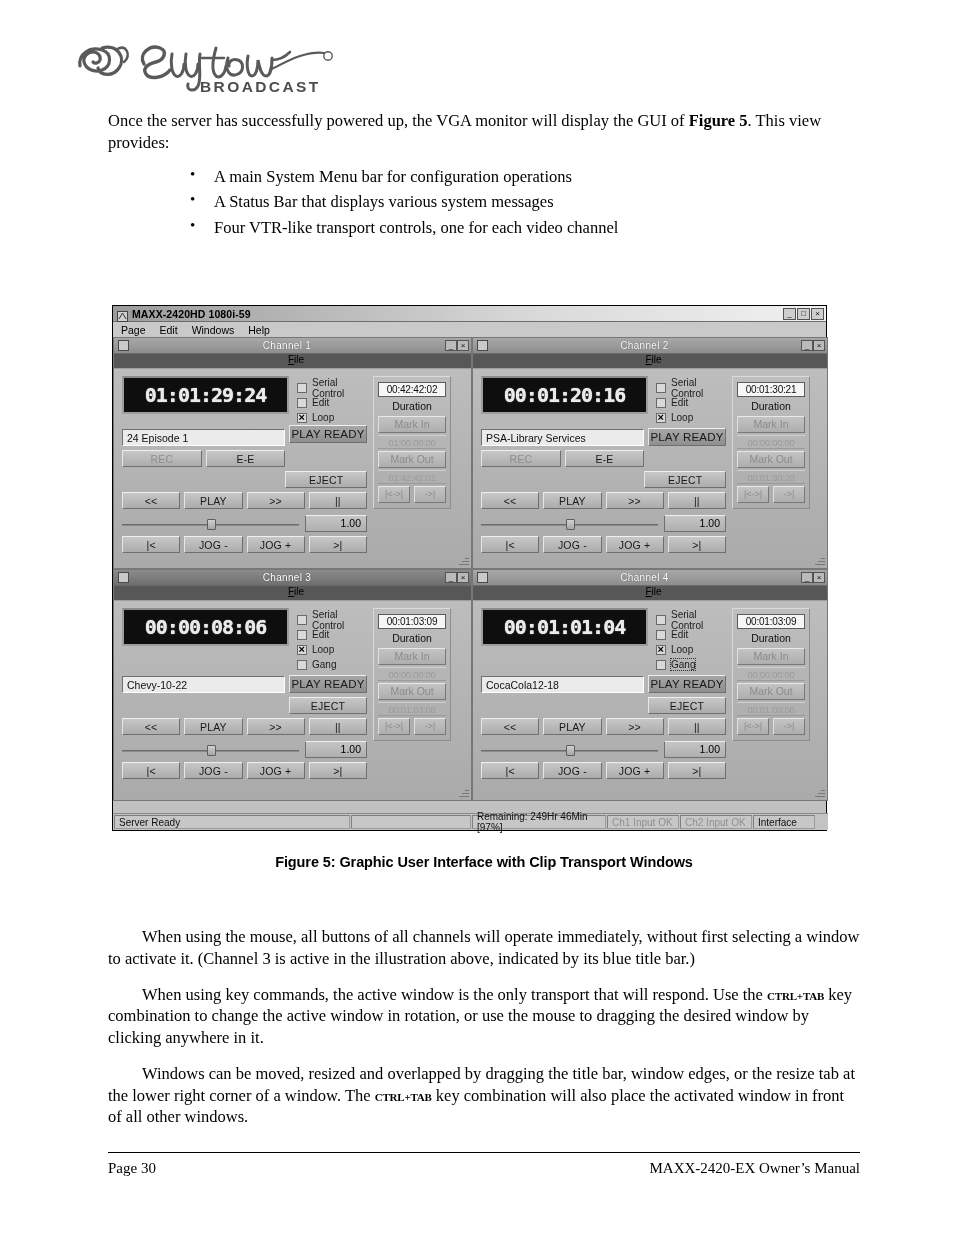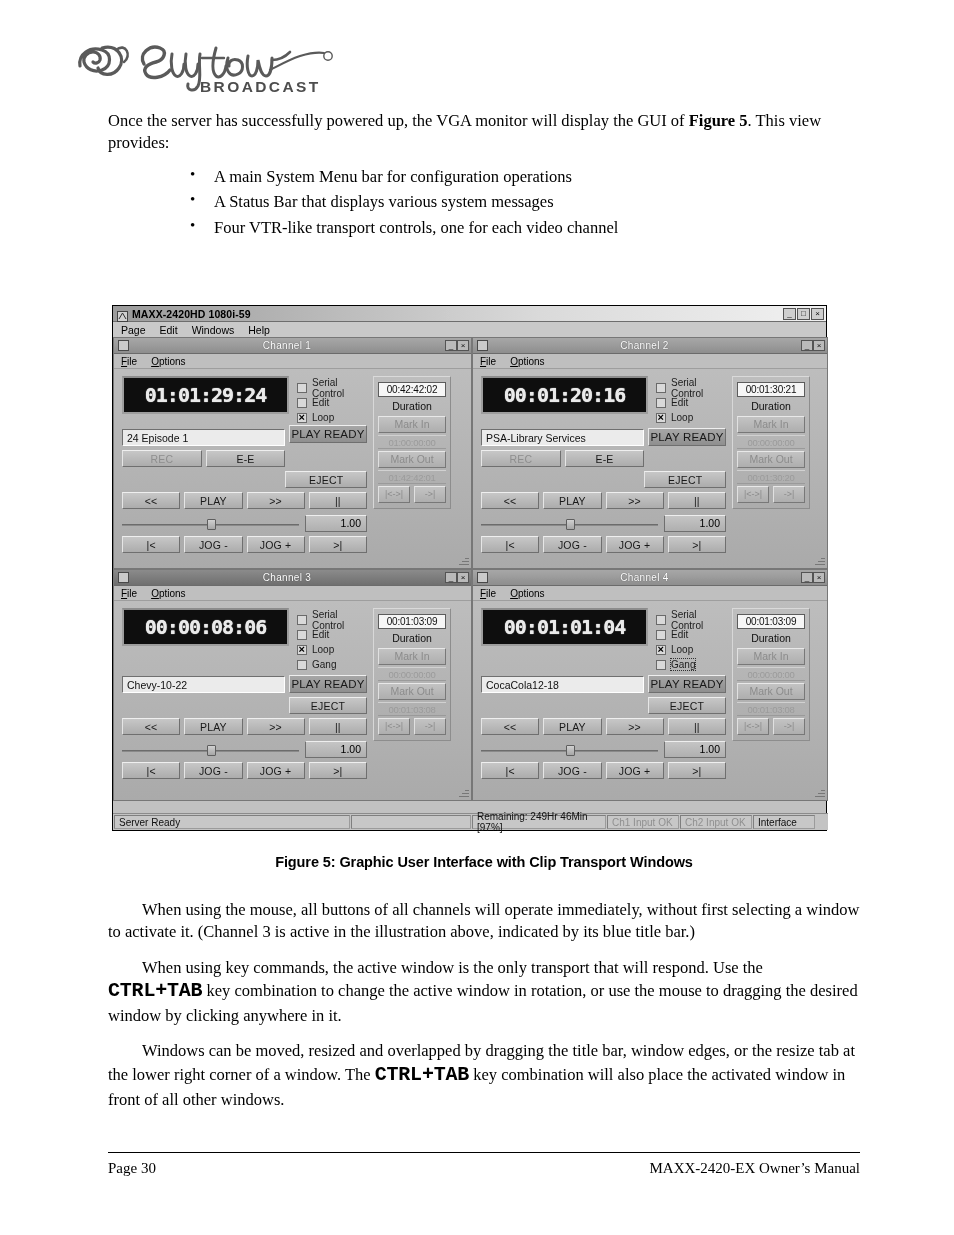--- a/index.html
+++ b/index.html
@@ -32,23 +32,23 @@
 
   p.body {
     font-size: 16.5px;
     line-height: 1.32;
     margin: 0 0 10px 0;
     text-align: left;
   }
   p.indent { text-indent: 34px; margin-top: 14px; }
   .bold { font-weight: bold; }
   .mono-bold {
-    font-family: Liberation Mono, monospace;
+    font-family: Liberation Serif, serif;
     font-weight: bold;
-    font-size: 20px;
+    font-size: 11px;
     letter-spacing: -0.2px;
   }
 
   ul.bullets { margin: 6px 0 0 0; padding: 0 0 0 82px; list-style: none; }
   ul.bullets li {
     font-size: 16.5px;
     line-height: 1.55;
     position: relative;
     padding-left: 24px;
   }
@@ -145,24 +145,25 @@
     width:11px;height:11px;background:#c9c9c9;border:1px solid #4a4a4a;margin-left:2px;
   }
   .chan-title-text {
     flex:1; text-align:center; font-size:10px; color:#ffffff;
     text-shadow: 0 0 1px rgba(0,0,0,.6);
     letter-spacing:0.3px;
   }
   .chan-title .wbtn { width:12px;height:11px; background:#b9b9b9; font-size:8px; line-height:9px;}
 
   .chan-menubar {
-    height:15px; background:#c4b5fd;
+    height:15px; background:#0369a1;
     border-bottom:1px solid #9d9d9d;
     display:flex; align-items:center; gap:14px; padding-left:7px;
     font-size:10px;
+    flex-direction:column;
   }
 
   .chan-body {
     position:relative;
     padding: 7px 6px 0 8px;
     height: calc(100% - 31px);
     background: linear-gradient(to bottom,#bcbcbc,#a9a9a9);
   }
 
   .chan-main {
@@ -760,21 +761,21 @@
       <div class="sb-cell dim" style="width:72px">Ch2 Input OK</div>
       <div class="sb-cell" style="width:62px">Interface</div>
       <div class="sb-cell" style="width:12px;border:none;background:transparent"></div>
     </div>
   </div>
 
   <div style="position:absolute;left:108px;top:838px;width:752px">
     <div class="figure-caption">Figure 5:  Graphic User Interface with Clip Transport Windows</div>
   </div>
 
-  <div style="position:absolute;left:108px;top:885px;width:752px">
+  <div style="position:absolute;left:108px;top:912px;width:752px">
     <p class="body indent">When using the mouse, all buttons of all channels will operate immediately, without first selecting a window to activate it. (Channel 3 is active in the illustration above, indicated by its blue title bar.)</p>
     <p class="body indent"><span>When using key commands, the active window is the only transport that will respond.  Use the </span><span class="mono-bold">CTRL+TAB</span><span> key combination to change the active window in rotation, or use the mouse to dragging the desired window by clicking anywhere in it.</span></p>
     <p class="body indent"><span>Windows can be moved, resized and overlapped by dragging the title bar, window edges, or the resize tab at the lower right corner of a window.  The </span><span class="mono-bold">CTRL+TAB</span><span> key combination will also place the activated window in front of all other windows.</span></p>
   </div>
 
   <div class="footer">
     <span>Page 30</span>
     <span>MAXX-2420-EX Owner’s Manual</span>
   </div>
 

